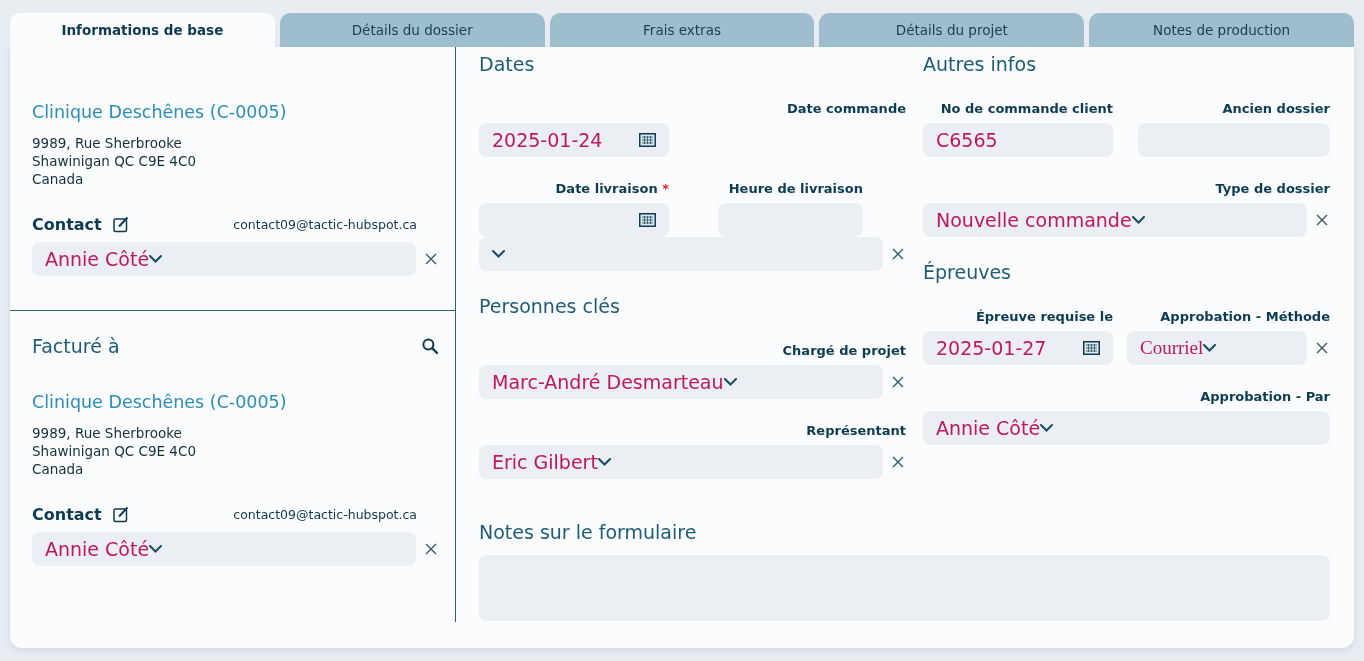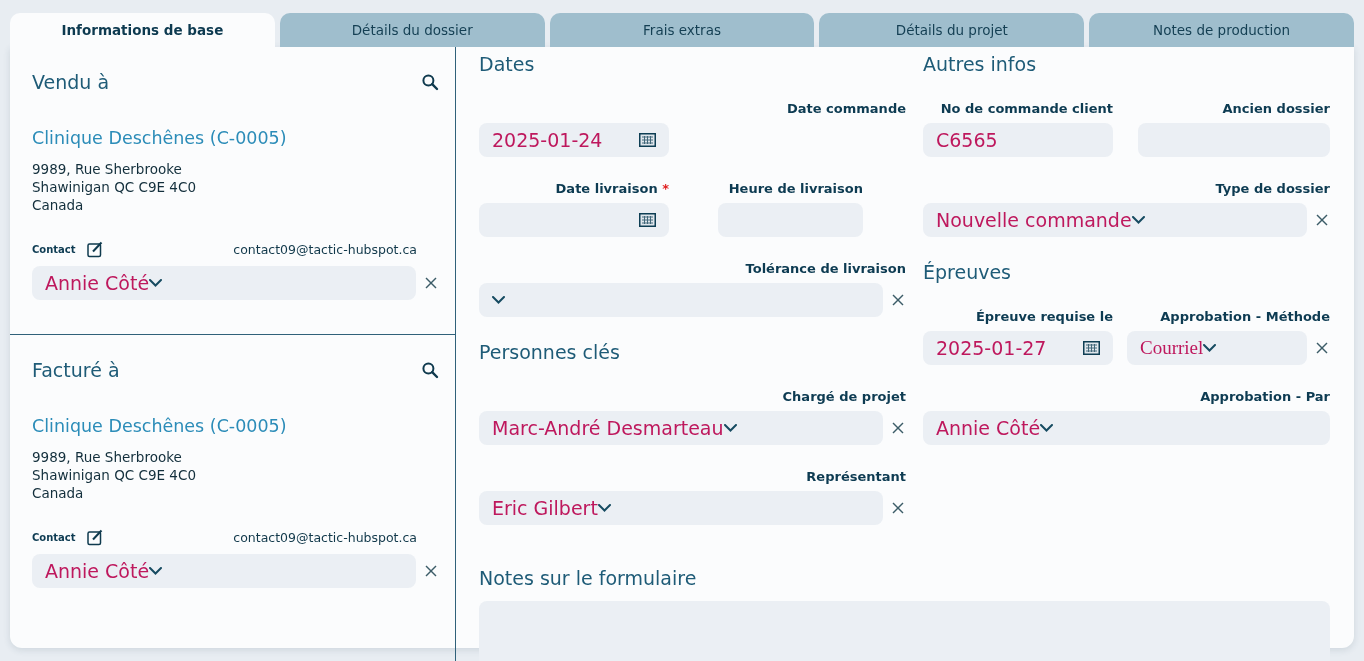--- a/index.html
+++ b/index.html
@@ -31,21 +31,21 @@
   }
 
   
   .left-panel { border-right:1px solid #30617a; padding:22px 16px 0 22px; }
   .sec-h { font-size:19px; font-weight:400; color:#1e5b77; line-height:26px; }
   .panel-head { display:flex; align-items:center; justify-content:space-between; }
   .party-link { display:block; margin-top:33px; font-size:17.5px; color:#2b8cb8; cursor:pointer; }
   .addr { margin-top:13px; font-size:13.5px; line-height:1.33; color:#132f3c; }
   .contact-row { margin-top:26px; margin-right:22px; display:flex; align-items:center; justify-content:space-between; }
   .contact-left { display:flex; align-items:center; gap:11px; }
-  .contact-lbl { font-size:10px; font-weight:bold; color:#0d3b52; }
+  .contact-lbl { font-size:16px; font-weight:bold; color:#0d3b52; }
   .email { font-size:12.5px; color:#12394b; }
   .h-divider { border-top:1px solid #30617a; margin:34px -16px 0 -22px; }
   .mt22 { margin-top:22px; }
 
   
   .sel-row { display:flex; align-items:center; }
   .sel, .field {
     background:#ebeff4; border-radius:8px; height:34px;
     display:flex; align-items:center; padding:0 13px;
     font-size:19px; color:#be185d;
@@ -91,29 +91,20 @@
     <div class="tab">Détails du dossier</div>
     <div class="tab">Frais extras</div>
     <div class="tab">Détails du projet</div>
     <div class="tab">Notes de production</div>
   </div>
 
   <div class="card">
 
     <div class="left-panel">
 
-      <div class="panel-head">
-        <div class="sec-h">Vendu à</div>
-        <span>
-          <svg width="18" height="18" viewBox="0 0 18 18">
-              <circle cx="7.4" cy="7.4" r="5" fill="none" stroke="#0f3a4e" stroke-width="2"></circle>
-              <line x1="11.2" y1="11.2" x2="16" y2="16" stroke="#0f3a4e" stroke-width="2.4" stroke-linecap="round"></line>
-            </svg>
-        </span>
-      </div>
       <a class="party-link">Clinique Deschênes (C-0005)</a>
       <div class="addr">
         <div>9989, Rue Sherbrooke</div>
         <div>Shawinigan QC  C9E 4C0</div>
         <div>Canada</div>
       </div>
       <div class="contact-row">
         <div class="contact-left">
           <span class="contact-lbl">Contact</span>
           <span>
@@ -232,21 +223,20 @@
                     </svg>
                 </span>
               </div>
             </div>
             <div class="fcol gap49">
               <span class="lbl mt24 lbl-gap" style="padding-left:10px;">Heure de livraison</span>
               <input class="field w145" value="" style="">
             </div>
           </div>
 
-          <span class="lbl mt24 lbl-gap">Tolérance de livraison</span>
           <div class="sel-row">
             <div class="sel">
               <span></span>
               <span>
                 <svg width="13" height="8" viewBox="0 0 13 8">
                     <path d="M1 1 L6.5 6.5 L12 1" fill="none" stroke="#164b61" stroke-width="2" stroke-linecap="round"></path>
                   </svg>
               </span>
             </div>
             <span class="clear-x">

